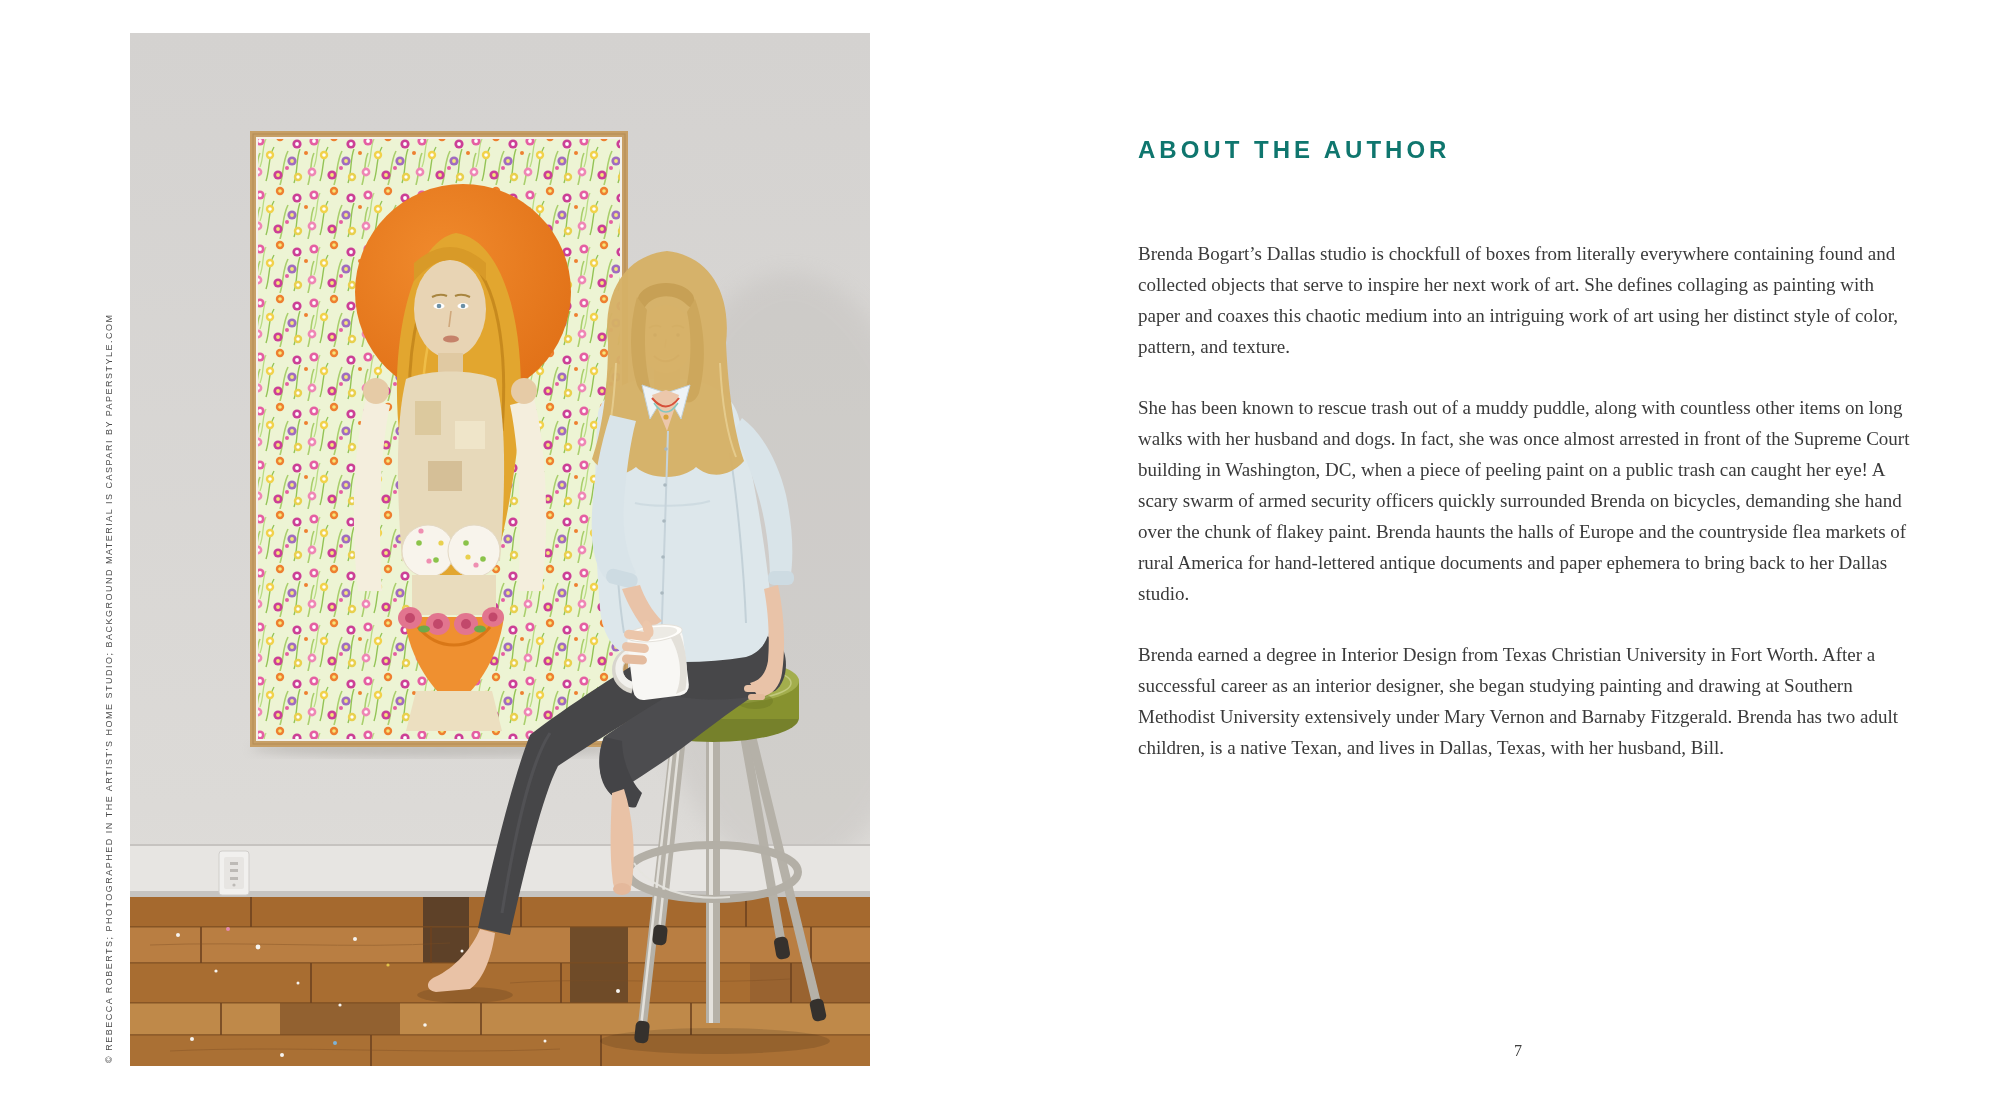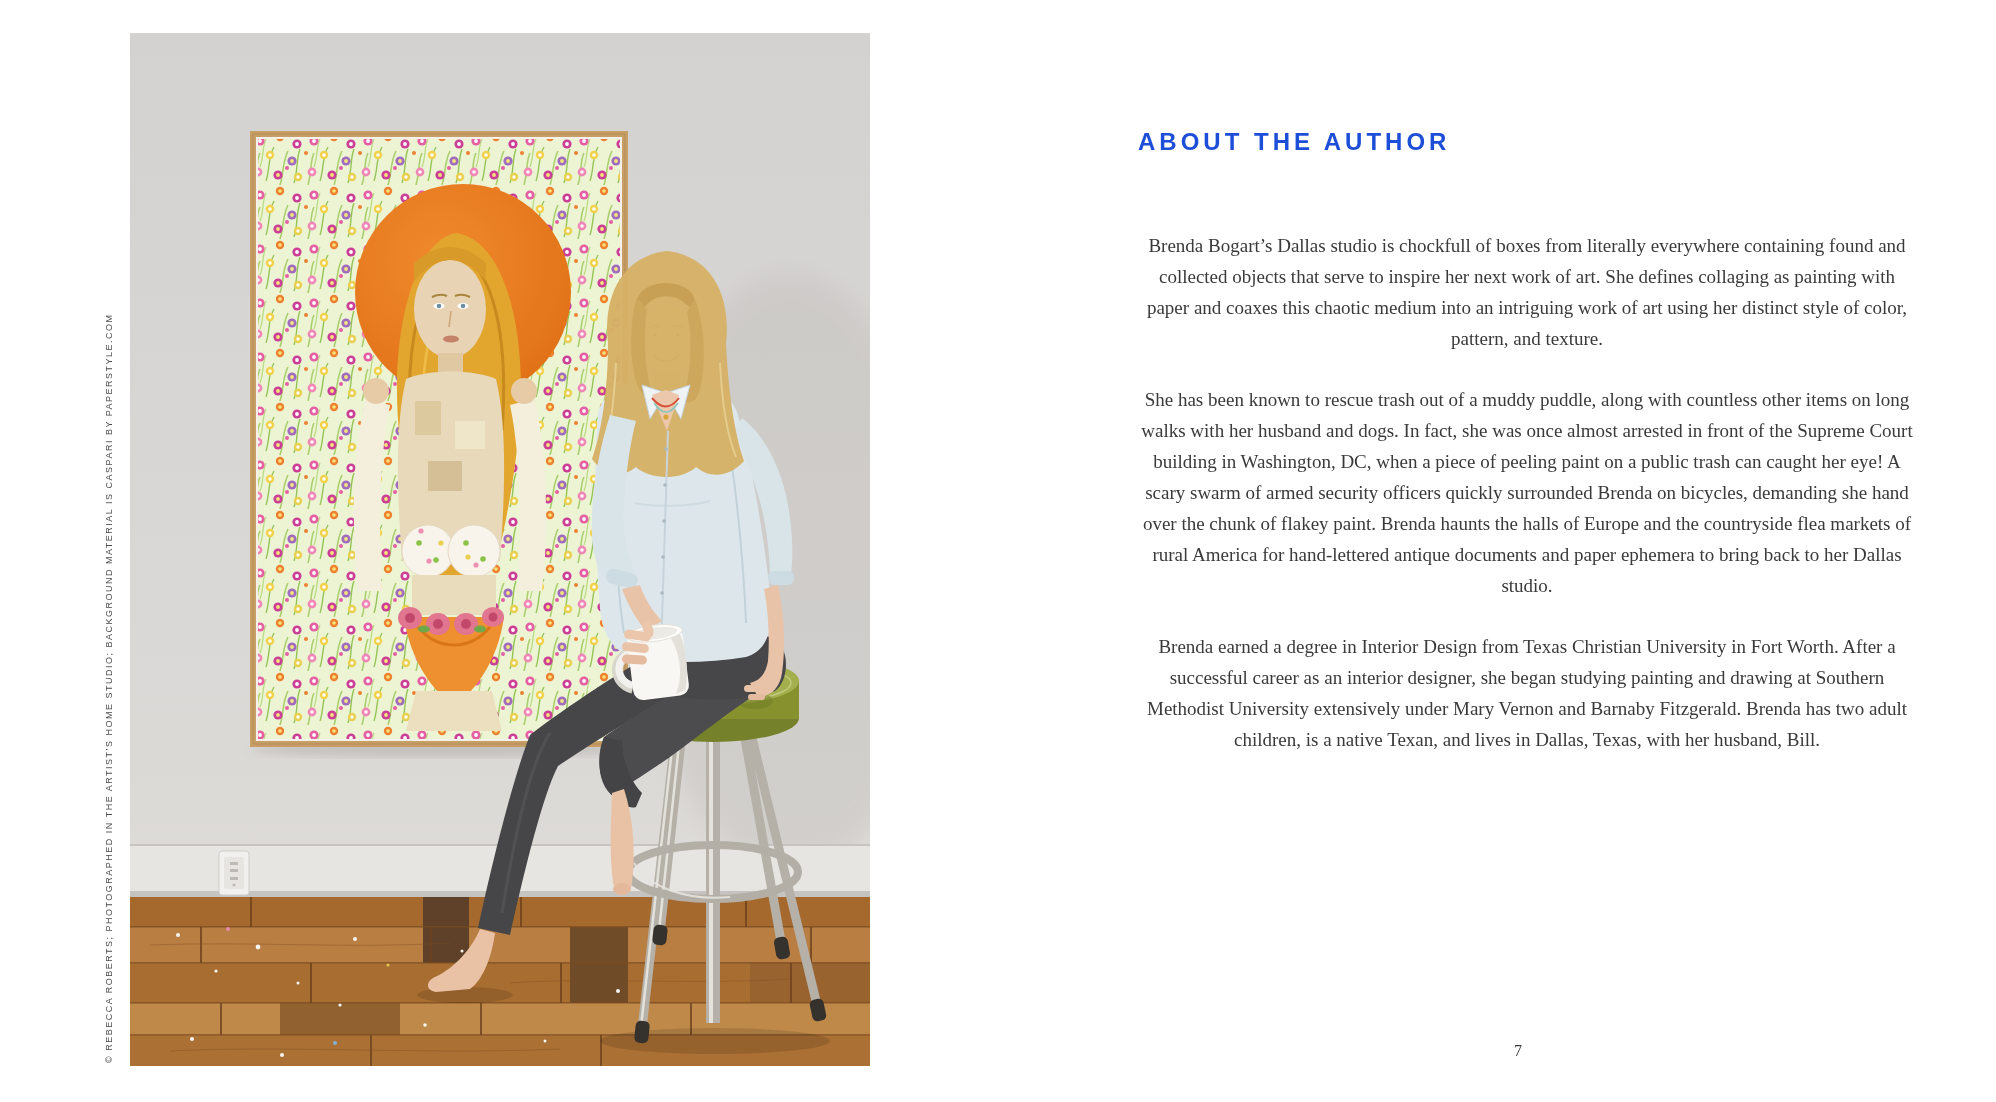--- a/index.html
+++ b/index.html
@@ -6,24 +6,24 @@
   .spread{position:relative;width:1996px;height:1102px;background:#ffffff;overflow:hidden;
           font-family:"Liberation Sans",sans-serif;}
   
   .photo-credit{position:absolute;left:104px;top:1063px;transform:rotate(-90deg);
       transform-origin:0 0;white-space:nowrap;font-size:9px;letter-spacing:1.5px;
       color:#4b4b4b;font-family:"Liberation Sans",sans-serif;}
   .photo-wrap{position:absolute;left:130px;top:33px;width:740px;height:1033px;overflow:hidden;}
   .photo-wrap svg{display:block;}
   
   .text-col{position:absolute;left:1138px;top:126px;width:778px;}
-  .about-heading{margin:0 0 72px 0;font-family:"Liberation Sans",sans-serif;
-      font-size:24px;font-weight:600;letter-spacing:4px;color:#1d4ed8;line-height:32px;}
+  .about-heading{margin:8px 0 72px 0;font-family:"Liberation Sans",sans-serif;
+      font-size:24px;font-weight:600;letter-spacing:4px;color:#0f766e;line-height:32px;}
   .text-col p{margin:0 0 30px 0;font-family:"Liberation Serif",serif;
-      font-size:19px;line-height:31px;color:#3a3a3a;text-align:center;}
+      font-size:19px;line-height:31px;color:#3a3a3a;text-align:left;}
   .page-num{position:absolute;left:1500px;top:1042px;width:36px;text-align:center;
       font-family:"Liberation Serif",serif;font-size:16px;color:#3e3e3e;}
 </style>
 </head>
 <body>
 
 <div class="spread">
 
   <div class="photo-credit">© REBECCA ROBERTS; PHOTOGRAPHED IN THE ARTIST’S HOME STUDIO; BACKGROUND MATERIAL IS CASPARI BY PAPERSTYLE.COM</div>
 

